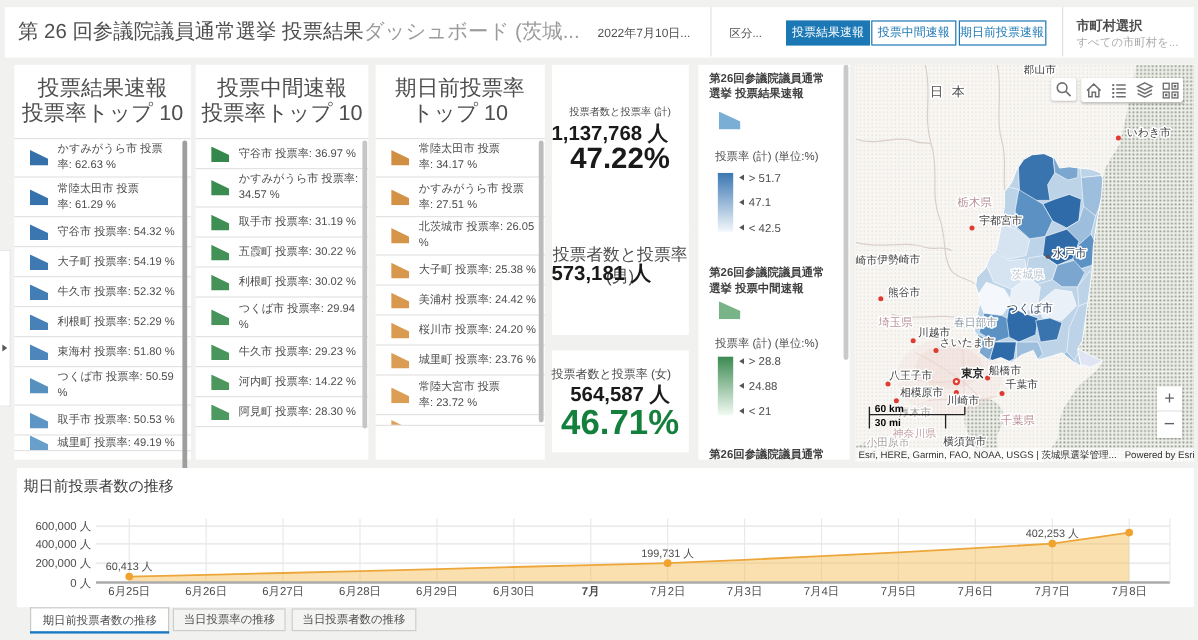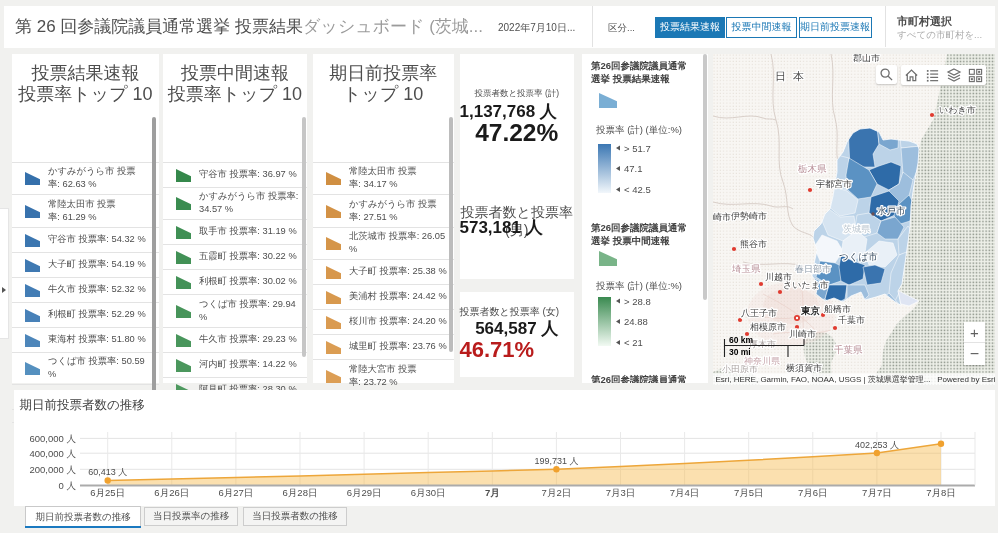--- a/index.html
+++ b/index.html
@@ -1,18 +1,18 @@
 <!DOCTYPE html>
 <html><head><meta charset="utf-8">
 <style>
 * { margin:0; padding:0; box-sizing:border-box; }
 html,body { width:998px; height:533px; background:#f1f1ef; font-family:"Liberation Sans",sans-serif; overflow:hidden; position:relative; }
 .panel { position:absolute; background:#fff; }
 .lhead { text-align:center; color:#4d4d4d; font-size:18px; line-height:1.22; padding-top:9px; }
-.list { position:absolute; left:0; right:0; border-top:1px solid #e3e3e3;margin-top:47px; }
+.list { position:absolute; left:0; right:0; border-top:1px solid #e3e3e3; }
 .lrow { position:relative; border-bottom:1px solid #e3e3e3; }
 .ltxt { position:absolute; top:50%; transform:translateY(-50%); font-size:9.3px; line-height:1.4; color:#4d4d4d; white-space:nowrap; }
 .lrow[style*="height:9px"] .ltxt { transform:none; }
 .legtitle { position:absolute; left:9px; width:112px; font-weight:bold; color:#404040; font-size:9.5px; line-height:1.35; }
 .legsub { position:absolute; left:14px; font-size:9.5px; color:#4d4d4d; }
 .sbar { position:absolute; width:4px; background:#9e9e9e; border-radius:2px; }
 </style></head>
 <body>
 
 <div class="panel" style="left:4px;top:6px;width:991px;height:41.5px">
@@ -225,21 +225,21 @@
   <div style="position:absolute;left:0;right:0;top:46px;text-align:left;font-size:17px;font-weight:bold;color:#1a1a1a">1,137,768 人</div>
   <div style="position:absolute;left:0;right:0;top:64.5px;text-align:center;font-size:24.5px;font-weight:bold;color:#1a1a1a">47.22%</div>
 </div>
 <div class="panel" style="left:459.5px;top:188px;width:114.5px;height:90.5px">
   <div style="position:absolute;left:0;right:0;top:16px;text-align:center;font-size:14px;color:#4d4d4d">投票者数と投票率 (男)</div>
   <div style="position:absolute;left:0;right:0;top:28px;text-align:left;font-size:17px;font-weight:bold;color:#1a1a1a">573,181 人</div>
 </div>
 <div class="panel" style="left:459.5px;top:291.5px;width:114.5px;height:85.5px">
   <div style="position:absolute;left:0;right:0;top:13px;font-size:10px;color:#4d4d4d">投票者数と投票率 (女)</div>
   <div style="position:absolute;left:0;right:0;top:25px;text-align:center;font-size:17px;font-weight:bold;color:#1a1a1a">564,587 人</div>
-  <div style="position:absolute;left:0;right:0;top:45px;text-align:left;font-size:22px;font-weight:bold;color:#b91c1c">46.71%</div>
+  <div style="position:absolute;left:0;right:0;top:45px;text-align:center;font-size:29px;font-weight:bold;color:#15803d">46.71%</div>
 </div>
 
 <div class="panel" style="left:582px;top:54px;width:126px;height:329px;overflow:hidden">
 <div class="legtitle" style="top:6px">第26回参議院議員通常<br>選挙 投票結果速報</div>
 <svg style="position:absolute;left:17px;top:39px" width="18" height="15">
       <polygon points="0,0 18,8.2 18,15 0,15" fill="#7aaed4"></polygon>
     </svg>
 <div class="legsub" style="top:70px">投票率 (計) (単位:%)</div>
 <svg style="position:absolute;left:16px;top:89.5px" width="110" height="52">
 <defs>

